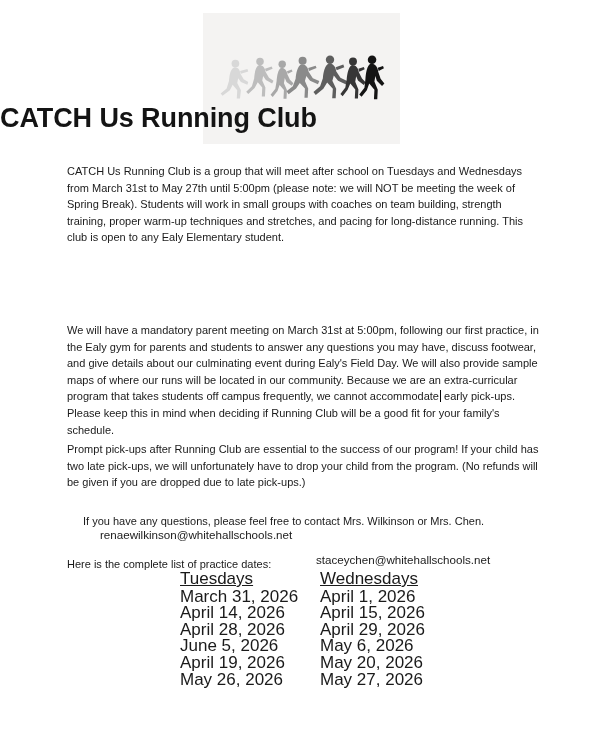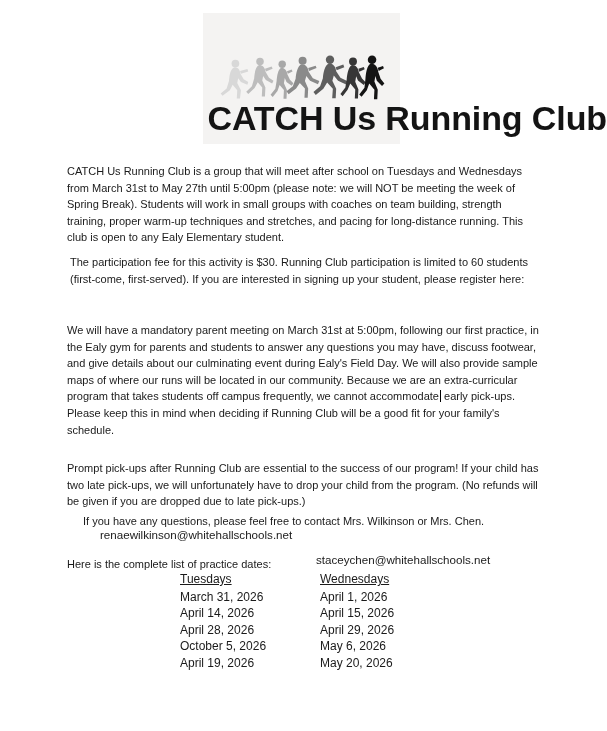--- a/index.html
+++ b/index.html
@@ -38,43 +38,43 @@
     width: 170px;
     height: 52px;
     display: block;
   }
 
   .doc-title {
     position: absolute;
     left: 0;
     top: 103px;
     width: 607px;
-    text-align: right;
-    font-size: 34px;
+    text-align: left;
+    font-size: 27px;
     font-weight: bold;
     letter-spacing: -0.1px;
     color: #141414;
     line-height: 30px;
     white-space: nowrap;
   }
 
   
   .body-text {
     position: absolute;
     left: 67px;
     width: 473px;
     font-size: 11px;
     line-height: 16.6px;
     color: #1a1a1a;
     text-align: left;
   }
   .p1 { top: 163px; }
   .p2 { top: 254px; left: 70px; width: 470px; }
   .p3 { top: 322px; }
-  .p4 { top: 460px; }
+  .p4 { top: 441px; }
   .p5 { top: 497px; }
 
   .caret {
     display: inline-block;
     width: 1px;
     height: 12px;
     background: #000;
     vertical-align: -2px;
     margin-left: 1px;
   }
@@ -110,21 +110,21 @@
     top: 556px;
     font-size: 11px;
     line-height: 16.6px;
     color: #1a1a1a;
     white-space: nowrap;
   }
   .dates-table {
     position: absolute;
     left: 180px;
     top: 571px;
-    font-size: 12px;
+    font-size: 17px;
     line-height: 16.6px;
     color: #1a1a1a;
     border-collapse: collapse;
   }
   .dates-table td, .dates-table th {
     padding: 0;
     margin: 0;
     text-align: left;
     font-weight: normal;
     height: 16.6px;
@@ -188,21 +188,20 @@
           <path d="M25 13.5 L30.5 11.5 L31.5 14 L26 16.8 Z"></path>
         </g>
       </g>
     </svg>
   </div>
 
   <div class="doc-title">CATCH Us Running Club</div>
 
   <p class="body-text p1" style="margin:0;">CATCH Us Running Club is a group that will meet after school on Tuesdays and Wednesdays from March 31st to May 27th until 5:00pm (please note: we will NOT be meeting the week of Spring Break). Students will work in small groups with coaches on team building, strength training, proper warm-up techniques and stretches, and pacing for long-distance running. This club is open to any Ealy Elementary student.</p>
 
-  <p class="body-text p2" style="margin:0;">The participation fee for this activity is $30. Running Club participation is limited to 60 students (first-come, first-served). If you are interested in signing up your student, please register here:</p>
 
   <p class="body-text p3" style="margin:0;"><span>We will have a mandatory parent meeting on March 31st at 5:00pm, following our first practice, in the Ealy gym for parents and students to answer any questions you may have, discuss footwear, and give details about our culminating event during Ealy's Field Day. We will also provide sample maps of where our runs will be located in our community. Because we are an extra-curricular program that takes students off campus frequently, we cannot accommodate</span><span class="caret"></span><span> early pick-ups. Please keep this in mind when deciding if Running Club will be a good fit for your family's schedule.</span></p>
 
   <p class="body-text p4" style="margin:0;">Prompt pick-ups after Running Club are essential to the success of our program! If your child has two late pick-ups, we will unfortunately have to drop your child from the program. (No refunds will be given if you are dropped due to late pick-ups.)</p>
 
   <p class="body-text p5" style="margin:16px;">If you have any questions, please feel free to contact Mrs. Wilkinson or Mrs. Chen.</p>
 
   <div class="email-row">
     <span class="email-a">renaewilkinson@whitehallschools.net</span>
     <span class="email-b">staceychen@whitehallschools.net</span>
@@ -224,23 +223,27 @@
       </tr>
       <tr>
         <td class="col-tue">April 14, 2026</td>
         <td class="col-wed">April 15, 2026</td>
       </tr>
       <tr>
         <td class="col-tue">April 28, 2026</td>
         <td class="col-wed">April 29, 2026</td>
       </tr>
       <tr>
-        <td class="col-tue">October 5, 2026</td>
+        <td class="col-tue">June 5, 2026</td>
         <td class="col-wed">May 6, 2026</td>
       </tr>
       <tr>
         <td class="col-tue">April 19, 2026</td>
         <td class="col-wed">May 20, 2026</td>
       </tr>
+      <tr>
+        <td class="col-tue">May 26, 2026</td>
+        <td class="col-wed">May 27, 2026</td>
+      </tr>
     </tbody>
   </table>
 
 </div>
 
 </body></html>

